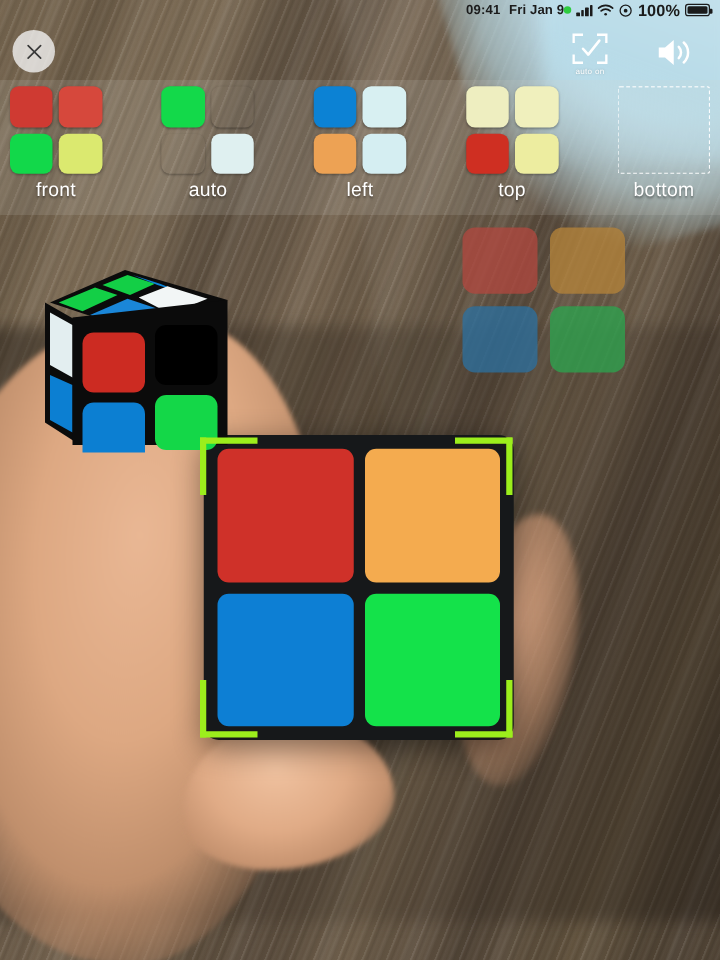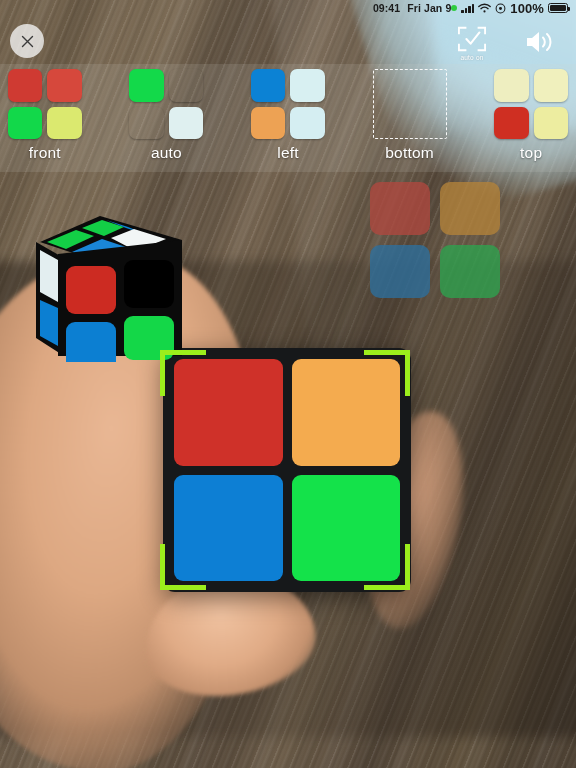--- a/index.html
+++ b/index.html
@@ -260,31 +260,31 @@
       <div class="face">
         <div class="face-grid">
           <div class="sticker" style="background: rgb(12, 130, 212);"></div>
           <div class="sticker" style="background: rgb(216, 240, 242);"></div>
           <div class="sticker" style="background: rgb(237, 162, 84);"></div>
           <div class="sticker" style="background: rgb(213, 238, 242);"></div>
         </div>
         <div class="face-label">left</div>
       </div>
       <div class="face">
-        <div class="face-grid empty"></div>
-        <div class="face-label">bottom</div>
-      </div>
-      <div class="face">
         <div class="face-grid">
           <div class="sticker" style="background: rgb(238, 238, 192);"></div>
           <div class="sticker" style="background: rgb(240, 240, 189);"></div>
           <div class="sticker" style="background: rgb(207, 47, 34);"></div>
           <div class="sticker" style="background: rgb(237, 237, 160);"></div>
         </div>
         <div class="face-label">top</div>
+      </div>
+      <div class="face">
+        <div class="face-grid empty"></div>
+        <div class="face-label">bottom</div>
       </div>
     </div>
 
   <div class="topbar">
     <button class="close-btn">
       <svg viewBox="0 0 24 24">
         <path d="M4 4 L20 20 M20 4 L4 20" stroke="#3a3a3a" stroke-width="2.2" fill="none" stroke-linecap="round"></path>
       </svg>
     </button>
     <button class="auto-btn">

